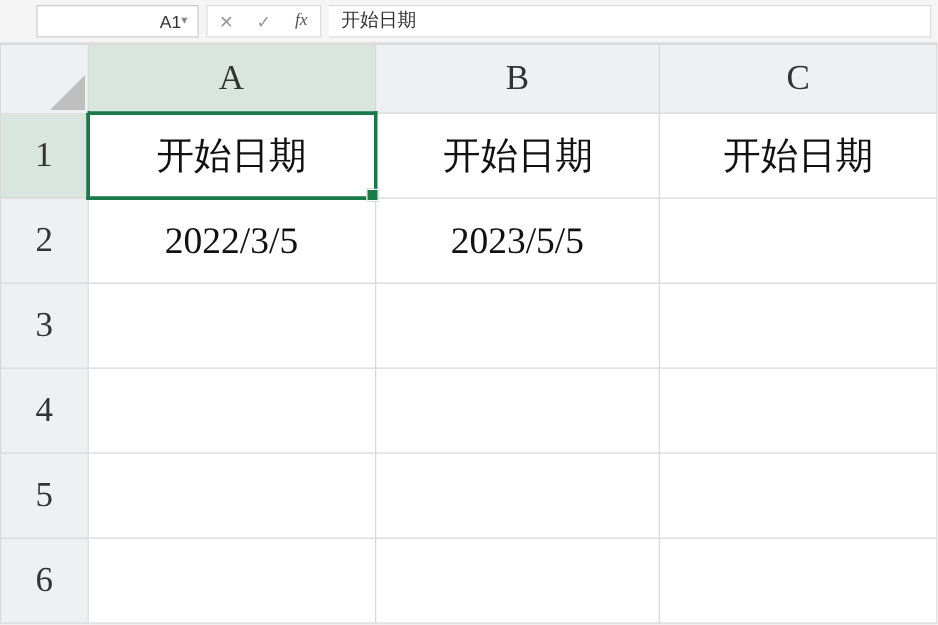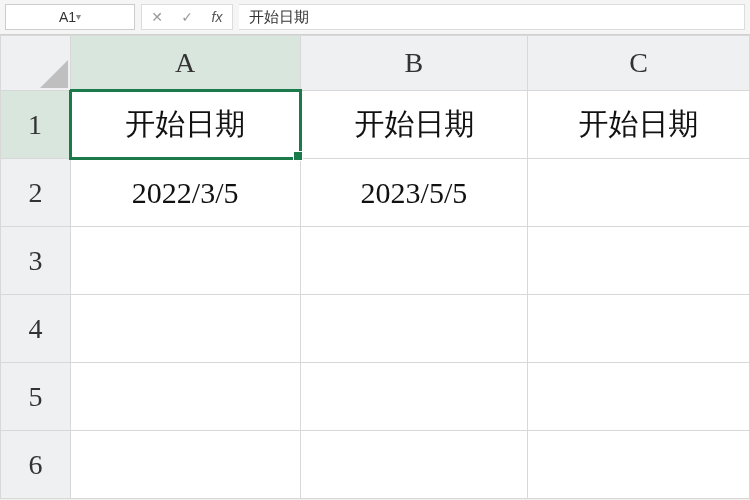--- a/index.html
+++ b/index.html
@@ -23,21 +23,22 @@
     background: #fff;
     border: 1px solid #ccc;
     width: 130px;
     height: 26px;
     line-height: 24px;
     padding: 0 8px;
     font-size: 14px;
     color: #333;
     display: flex;
     align-items: center;
-    justify-content: center;
+    justify-content: flex-end;
+    margin-left: 24px;
   }
   .name-box .arrow {
     font-size: 10px;
     color: #888;
   }
   .fb-group {
     display: flex;
     align-items: center;
     background: #fff;
     border: 1px solid #dcdcdc;
@@ -47,21 +48,21 @@
     width: 30px;
     height: 24px;
     display: flex;
     align-items: center;
     justify-content: center;
     color: #999;
     font-size: 14px;
   }
   .fb-btn.fx {
     font-style: italic;
-    font-family: Liberation Sans, sans-serif;
+    font-family: Liberation Serif, serif;
     color: #555;
   }
   .formula-input {
     background: #fff;
     border: 1px solid #dcdcdc;
     border-left: none;
     height: 26px;
     line-height: 24px;
     padding: 0 10px;
     font-size: 15px;

